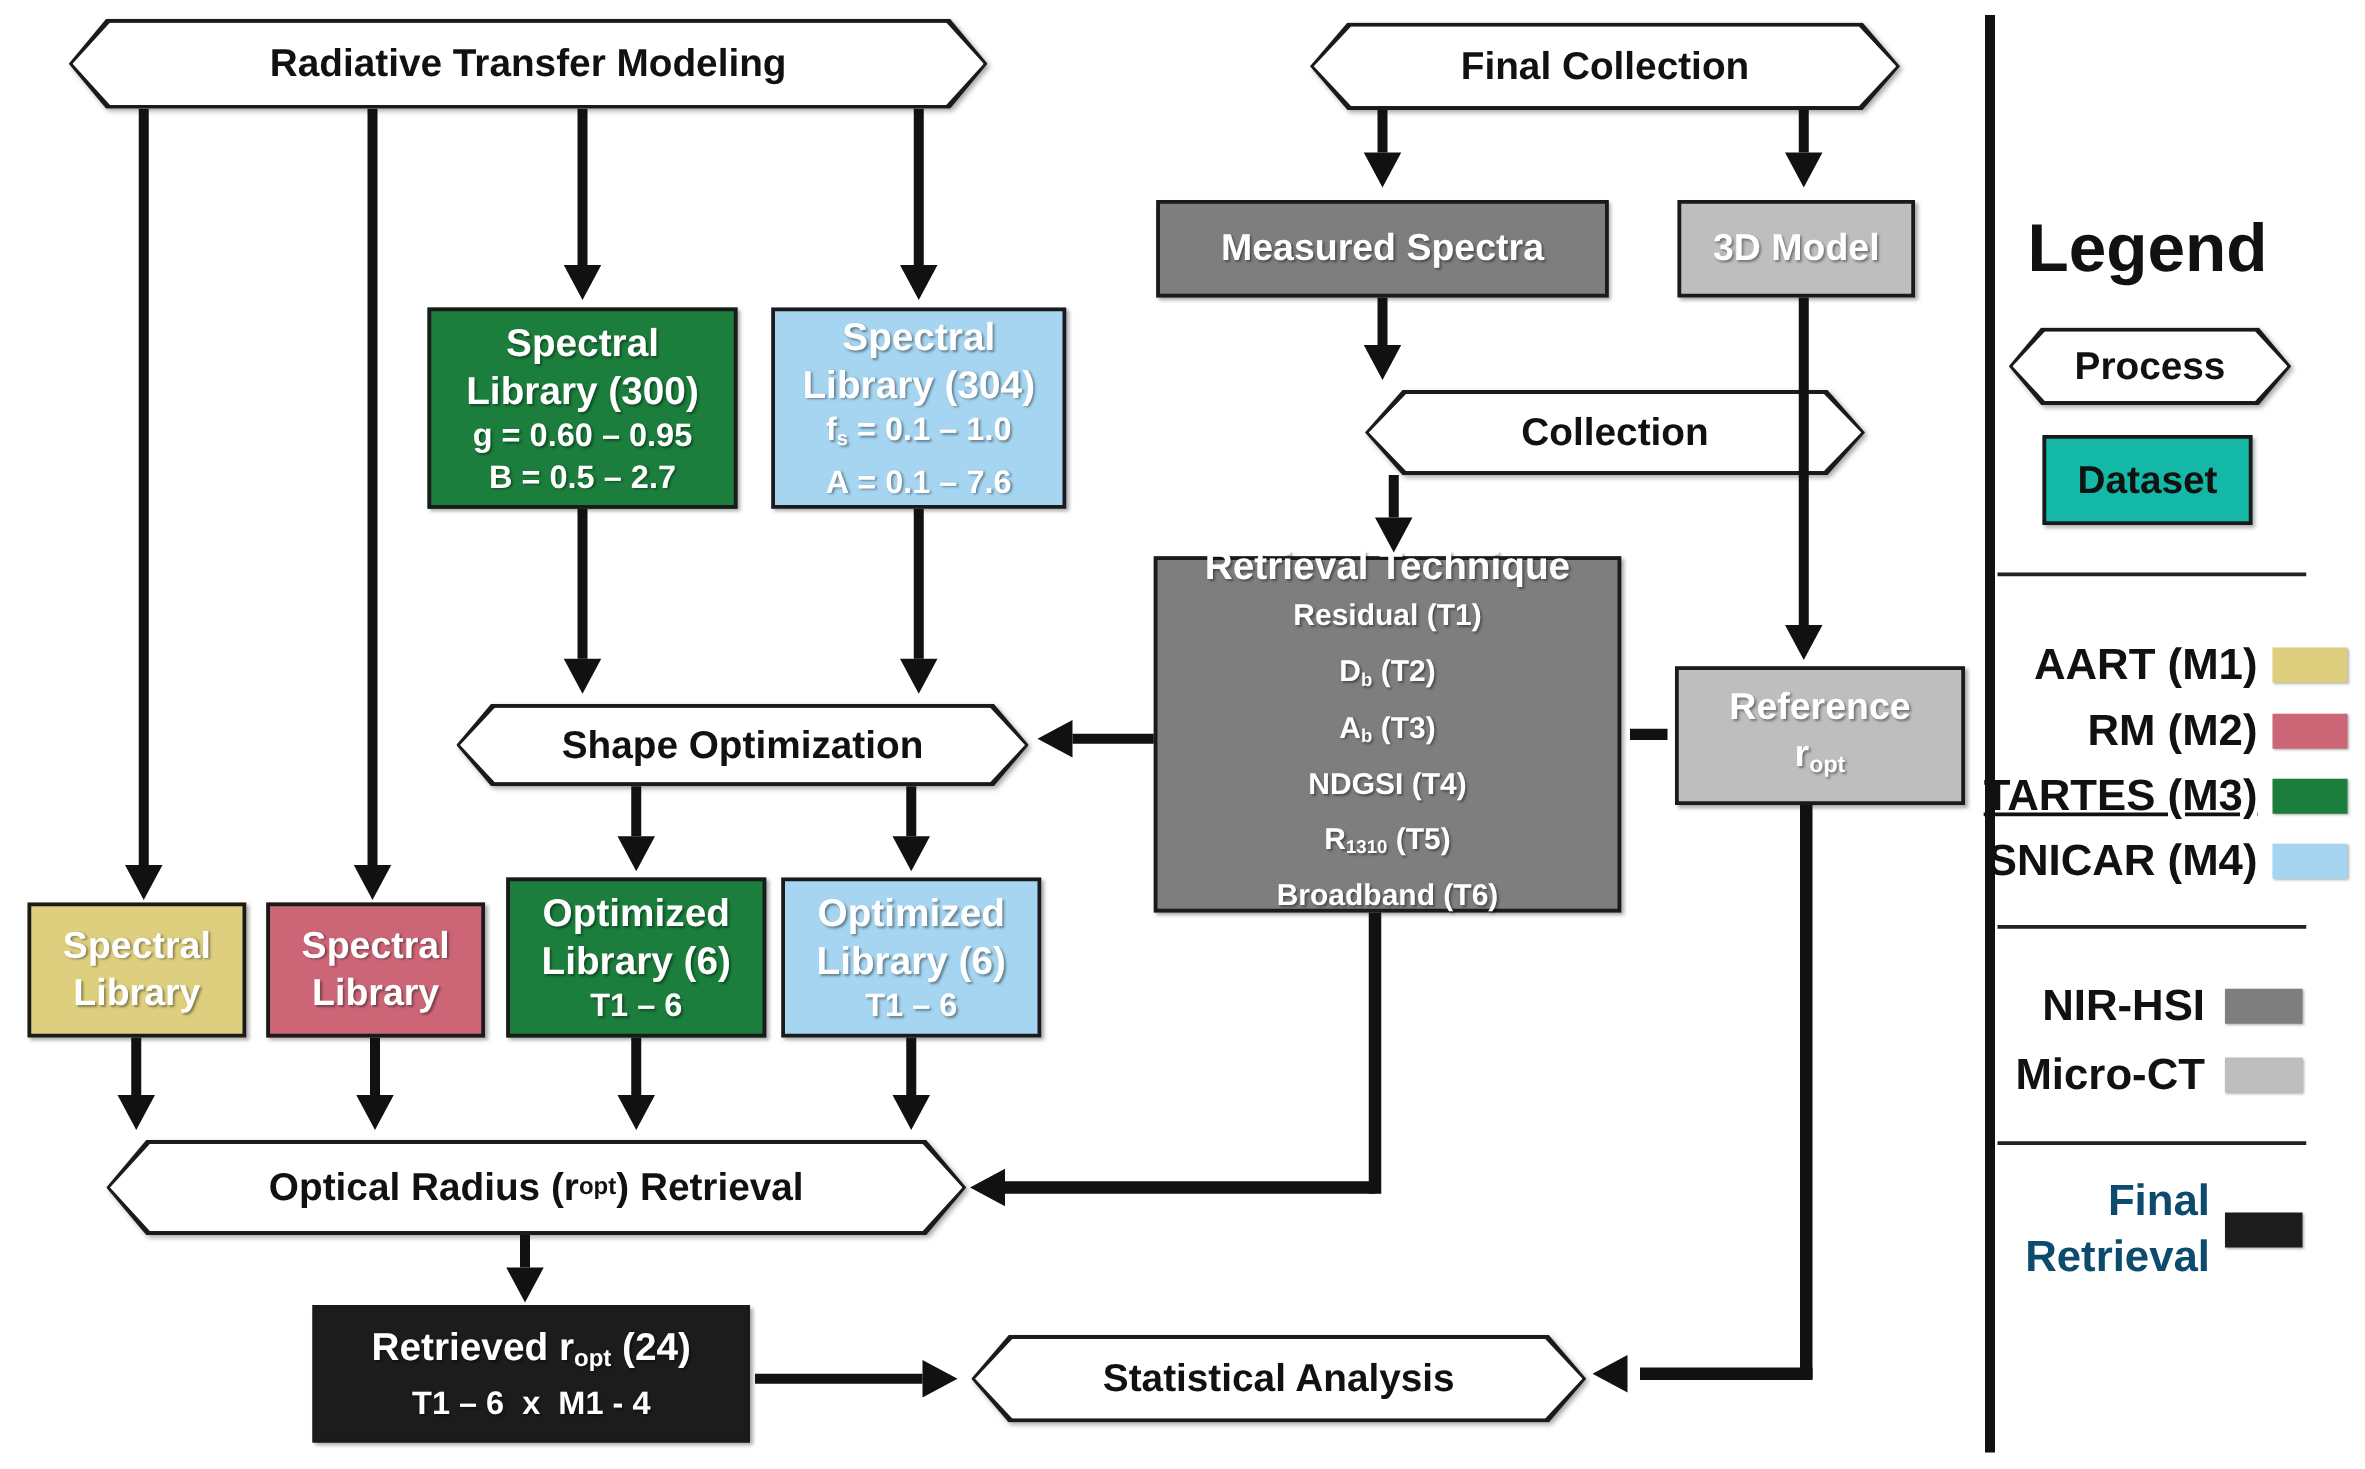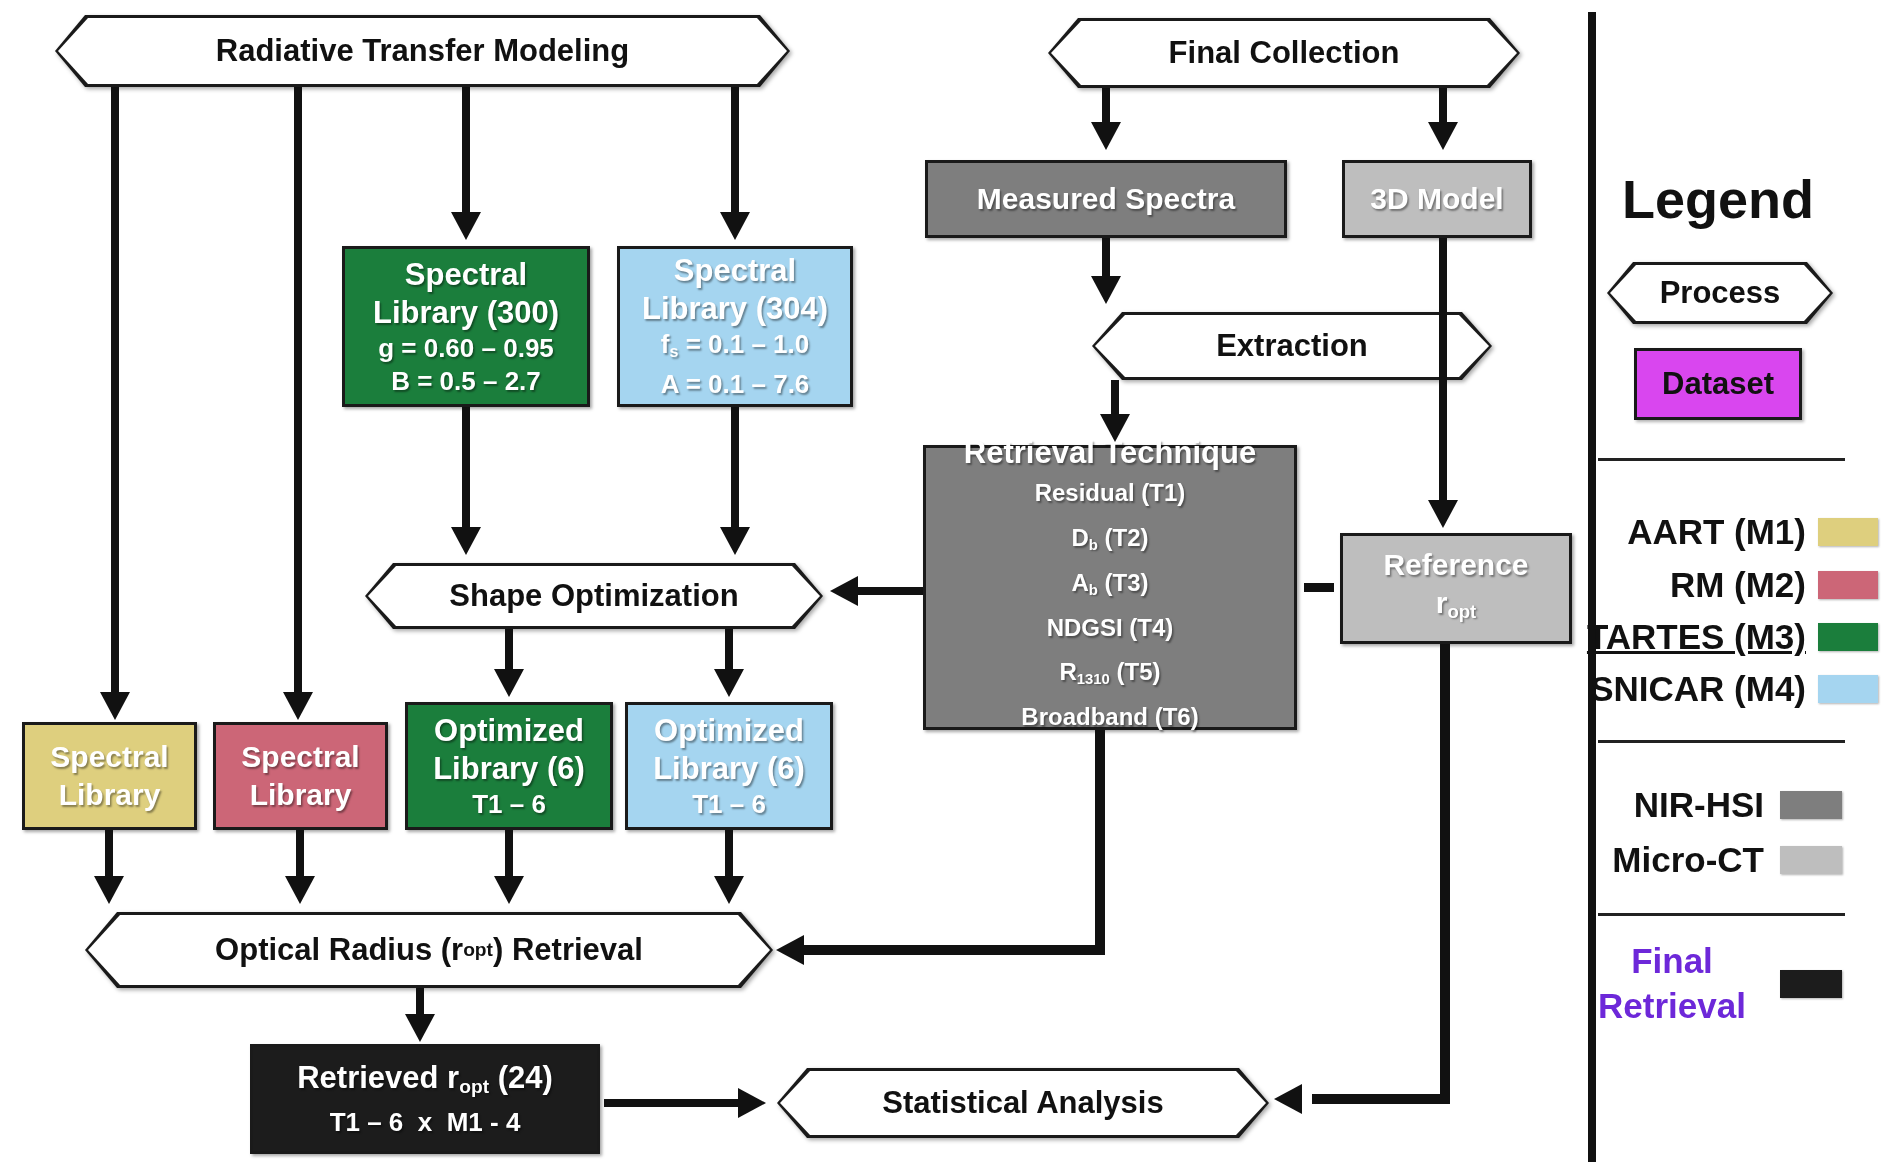--- a/index.html
+++ b/index.html
@@ -11,21 +11,21 @@
     clip-path:polygon(0 50%,var(--tip) 0,calc(100% - var(--tip)) 0,100% 50%,calc(100% - var(--tip)) 100%,var(--tip) 100%);}
   .hex-bg{inset:0;background:#1a1a1a;}
   .hex-fg{inset:3px;background:#fff;}
   .hex-label{position:absolute;inset:0;display:flex;align-items:center;justify-content:center;
     color:#111;text-align:center;}
   
   .node{position:absolute;border:3px solid #1a1a1a;box-sizing:border-box;color:#fff;
     display:flex;flex-direction:column;align-items:center;justify-content:center;text-align:center;
     box-shadow:2px 2px 3px rgba(0,0,0,0.35);
     text-shadow:1.5px 1.5px 2px rgba(0,0,0,0.4);}
-  .plainrect{position:absolute;border:3px solid #1a1a1a;box-sizing:border-box;background:#d946ef;color:#111;
+  .plainrect{position:absolute;border:3px solid #1a1a1a;box-sizing:border-box;background:#14b8a6;color:#111;
     display:flex;align-items:center;justify-content:center;box-shadow:2px 2px 3px rgba(0,0,0,0.3);}
   
   .vline{position:absolute;width:8px;background:#111;}
   .hline{position:absolute;height:8px;background:#111;}
   .ah{position:absolute;width:0;height:0;}
   .ah.down{border-left:15px solid transparent;border-right:15px solid transparent;border-top:28px solid #111;}
   .ah.left{border-top:15px solid transparent;border-bottom:15px solid transparent;border-right:28px solid #111;}
   .ah.right{border-top:15px solid transparent;border-bottom:15px solid transparent;border-left:28px solid #111;}
   
   .t31{font-size:31px;line-height:38px;}
@@ -34,21 +34,21 @@
   .t26{font-size:26px;line-height:33px;}
   .hexfont{font-size:31px;}
   sub,.subs{font-size:62%;vertical-align:-0.25em;}
   .pre{white-space:pre;}
   
   .divider-v{position:absolute;background:#111;}
   .lg-hr{position:absolute;height:3px;background:#222;}
   .lg-title{position:absolute;font-size:54px;color:#111;text-align:center;}
   .lg-label{position:absolute;font-size:35px;color:#111;text-align:right;}
   .lg-swatch{position:absolute;box-shadow:1px 1px 2px rgba(0,0,0,0.3);}
-  .lg-final{position:absolute;font-size:35px;line-height:45px;color:#6d28d9;text-align:center;}
+  .lg-final{position:absolute;font-size:35px;line-height:45px;color:#0c4a6e;text-align:right;}
 </style>
 </head>
 <body>
 
 <div id="canvas">
 
   <div class="hex" style="left:55px;top:15px;width:735px;height:72px;--tip:30px;">
     <div class="hex-bg"></div>
     <div class="hex-fg"></div>
     <div class="hex-label hexfont">Radiative Transfer Modeling</div>
@@ -56,21 +56,21 @@
 
   <div class="hex" style="left:1048px;top:18px;width:472px;height:70px;--tip:30px;">
     <div class="hex-bg"></div>
     <div class="hex-fg"></div>
     <div class="hex-label hexfont">Final Collection</div>
   </div>
 
   <div class="hex" style="left:1092px;top:312px;width:400px;height:68px;--tip:30px;">
     <div class="hex-bg"></div>
     <div class="hex-fg"></div>
-    <div class="hex-label hexfont">Extraction</div>
+    <div class="hex-label hexfont">Collection</div>
   </div>
 
   <div class="hex" style="left:365px;top:563px;width:458px;height:66px;--tip:28px;">
     <div class="hex-bg"></div>
     <div class="hex-fg"></div>
     <div class="hex-label hexfont">Shape Optimization</div>
   </div>
 
   <div class="hex" style="left:85px;top:912px;width:688px;height:76px;--tip:32px;">
     <div class="hex-bg"></div>

